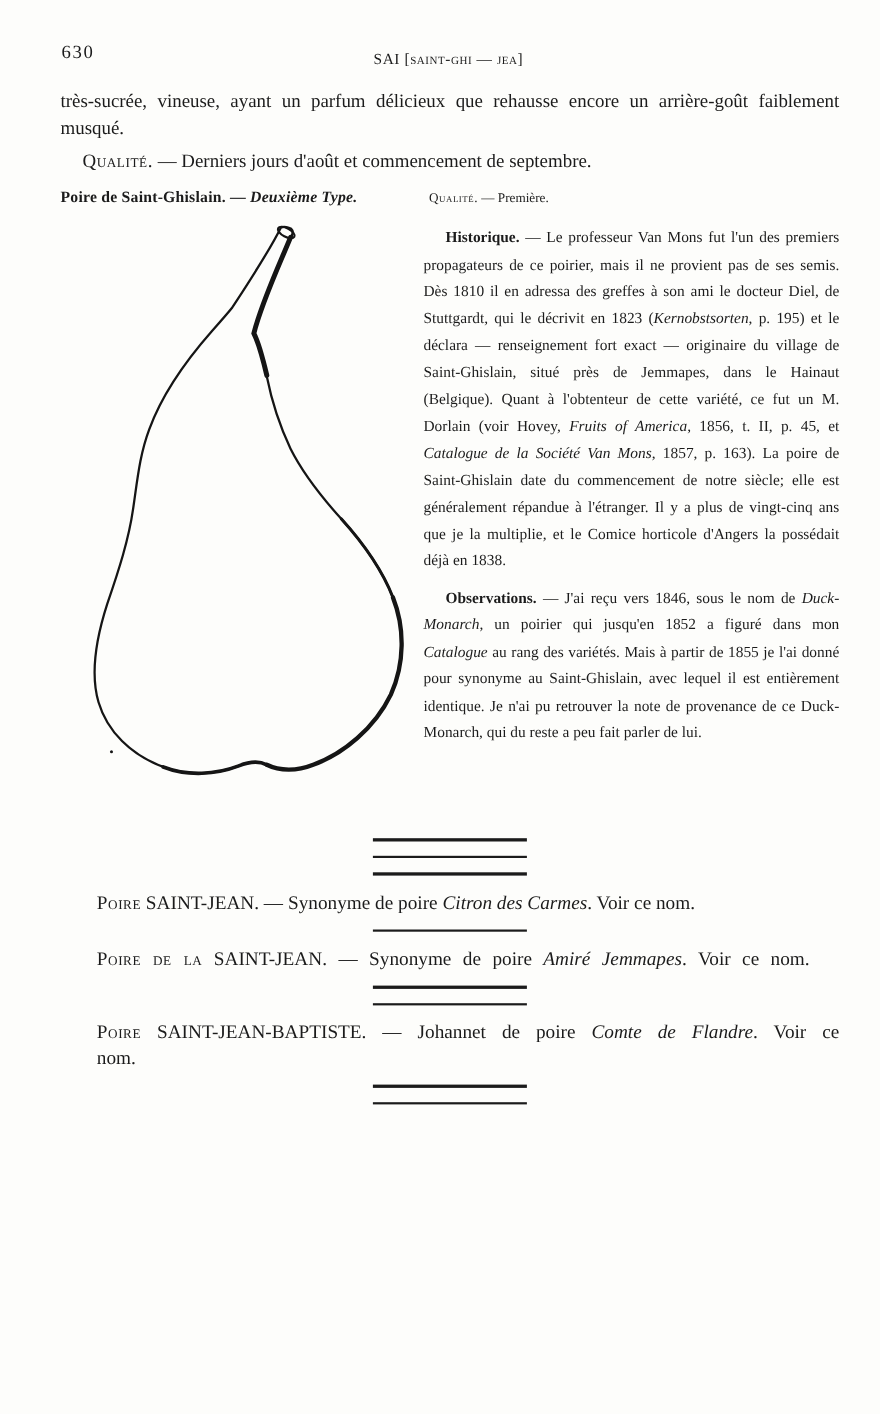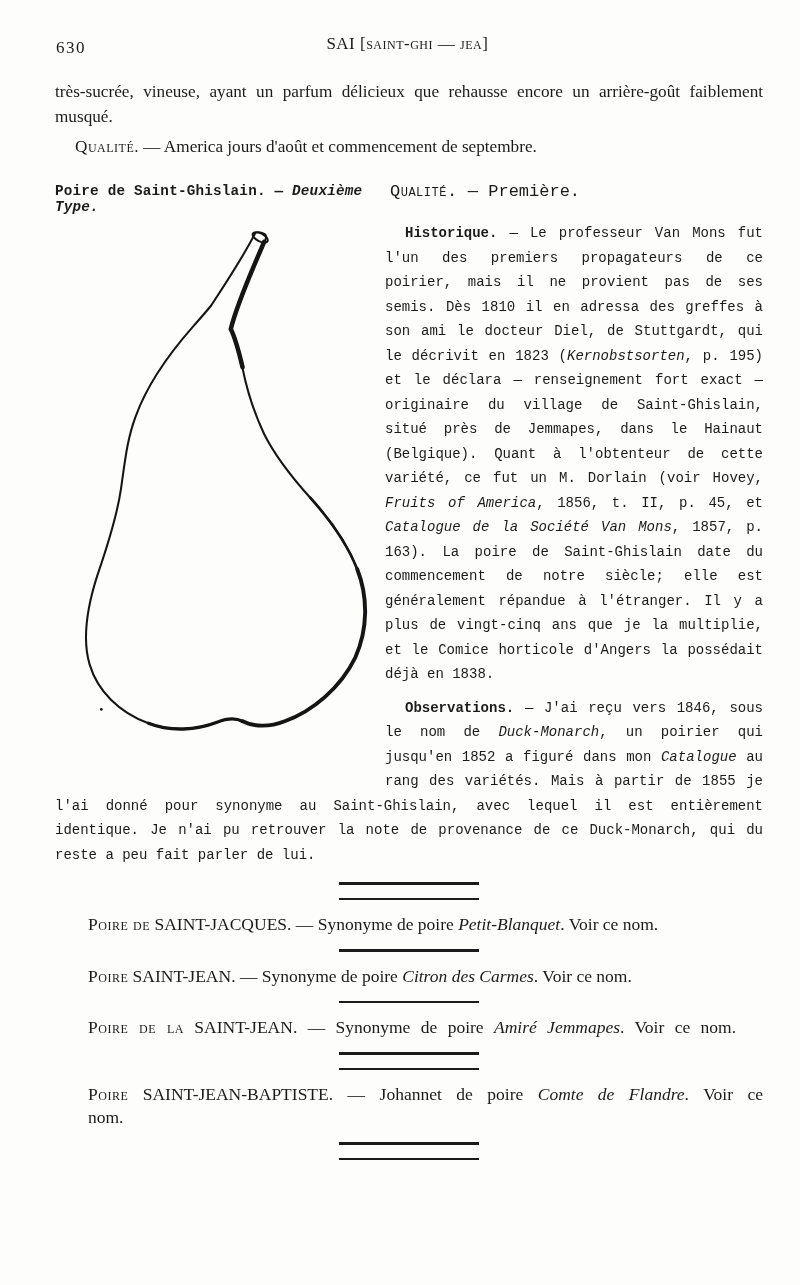--- a/index.html
+++ b/index.html
@@ -7,34 +7,34 @@
     width:800px; height:1285px;
     background:#fdfdfb; color:#1b1b1b;
     font-family:"Liberation Serif","DejaVu Serif",serif;
     overflow:hidden; position:relative;
   }
   .content { padding:34px 37px 0 55px; }
 
   
   .header { position:relative; height:26px;font-family:Liberation Serif, serif; }
   .pageno { position:absolute; left:1px; top:4px; font-size:17px; letter-spacing:1.5px; }
-  .runhead { position:absolute; left:50%; top:0; transform:translateX(-51%);
-             white-space:nowrap; font-size:17px; letter-spacing:.5px; }
+  .runhead { position:absolute; left:50%; top:13px; transform:translateX(-51%);
+             white-space:nowrap; font-size:14px; letter-spacing:.5px; }
 
   
   .bodytext { font-size:17.2px; line-height:25px; text-align:justify; margin:0; }
   .p1 { margin-top:19px; }
   .maturite { margin-top:5px; text-indent:20px; }
 
-  .main { margin-top:20px;font-family:Liberation Mono, monospace; }
+  .main { margin-top:9px; }
   .figure { float:left; width:330px; padding-bottom:36px; }
   .figcaption { font-size:14.3px; font-weight:bold; margin-top:4px; letter-spacing:.2px; }
   .pear { display:block; margin:12px 0 0 14px; }
 
-  .qualite { margin-top:3px; text-indent:5px; font-size:17px; line-height:25px; }
+  .qualite { margin-top:3px; text-indent:5px; font-size:12px; line-height:25px; }
   .histo, .obs { text-align:justify; text-indent:20px; font-size:14px; line-height:24.5px; margin:9px 0 0; }
 
   
   .i  { font-style:italic; }
   .b  { font-weight:bold; }
   .bi { font-weight:bold; font-style:italic; }
   .sc { font-variant:small-caps; letter-spacing:.5px; }
 
   
   .synonyms { clear:both; padding-top:2px; }
@@ -46,21 +46,21 @@
 <body>
 
 <div class="content">
 
   <div class="header">
     <span class="pageno">630</span>
     <span class="runhead"><span>SAI [</span><span class="sc">saint-ghi</span><span> — </span><span class="sc">jea</span><span>]</span></span>
   </div>
 
   <p class="bodytext p1"><span>très-sucrée, vineuse, ayant un parfum délicieux que rehausse encore un arrière-goût faiblement musqué.</span></p>
-  <p class="bodytext maturite"><span class="sc">Qualité.</span><span> — America jours d'août et commencement de septembre.</span></p>
+  <p class="bodytext maturite"><span class="sc">Qualité.</span><span> — Derniers jours d'août et commencement de septembre.</span></p>
 
   <div class="main">
 
     <div class="figure">
       <div class="figcaption"><span class="b">Poire de Saint-Ghislain. — </span><span class="bi">Deuxième Type.</span></div>
       <svg class="pear" width="302" height="510" viewBox="0 0 308 514" role="img">
         <g fill="none" stroke="#151515" stroke-linecap="round">
 
           <path stroke-width="2.1" d="M 190,3
             C 178,27 160,54 145,77
@@ -106,21 +106,20 @@
     </div>
 
     <p class="qualite"><span class="sc">Qualité.</span><span> — Première.</span></p>
     <p class="histo"><span class="b">Historique.</span><span> — Le professeur Van Mons fut l'un des premiers propagateurs de ce poirier, mais il ne provient pas de ses semis. Dès 1810 il en adressa des greffes à son ami le docteur Diel, de Stuttgardt, qui le décrivit en 1823 (</span><span class="i">Kernobstsorten</span><span>, p. 195) et le déclara — renseignement fort exact — originaire du village de Saint-Ghislain, situé près de Jemmapes, dans le Hainaut (Belgique). Quant à l'obtenteur de cette variété, ce fut un M. Dorlain (voir Hovey, </span><span class="i">Fruits of America</span><span>, 1856, t. II, p. 45, et </span><span class="i">Catalogue de la Société Van Mons</span><span>, 1857, p. 163). La poire de Saint-Ghislain date du commencement de notre siècle; elle est généralement répandue à l'étranger. Il y a plus de vingt-cinq ans que je la multiplie, et le Comice horticole d'Angers la possédait déjà en 1838.</span></p>
     <p class="obs"><span class="b">Observations.</span><span> — J'ai reçu vers 1846, sous le nom de </span><span class="i">Duck-Monarch</span><span>, un poirier qui jusqu'en 1852 a figuré dans mon </span><span class="i">Catalogue</span><span> au rang des variétés. Mais à partir de 1855 je l'ai donné pour synonyme au Saint-Ghislain, avec lequel il est entièrement identique. Je n'ai pu retrouver la note de provenance de ce Duck-Monarch, qui du reste a peu fait parler de lui.</span></p>
   </div>
 
   <div class="synonyms">
     <div class="rule"></div>
     <div class="rule"></div>
-    <p class="entry"><span class="sc">Poire de</span><span> SAINT-JACQUES. — Synonyme de poire </span><span class="i">Petit-Blanquet</span><span>. Voir ce nom.</span></p>
     <div class="rule"></div>
     <p class="entry"><span class="sc">Poire</span><span> SAINT-JEAN. — Synonyme de poire </span><span class="i">Citron des Carmes</span><span>. Voir ce nom.</span></p>
     <div class="rule"></div>
     <p class="entry wide"><span class="sc">Poire de la</span><span> SAINT-JEAN. — Synonyme de poire </span><span class="i">Amiré Jemmapes</span><span>. Voir ce nom.</span></p>
     <div class="rule"></div>
     <div class="rule"></div>
     <p class="entry wide"><span class="sc">Poire</span><span> SAINT-JEAN-BAPTISTE. — Johannet de poire </span><span class="i">Comte de Flandre</span><span>. Voir ce nom.</span></p>
     <div class="rule"></div>
     <div class="rule"></div>
   </div>

